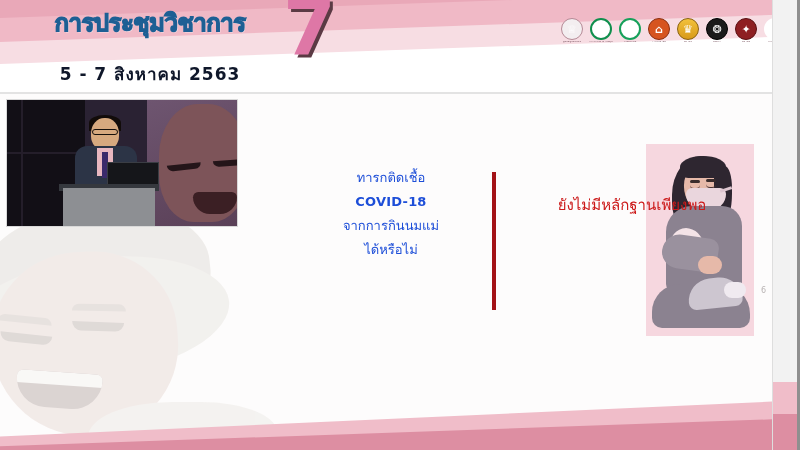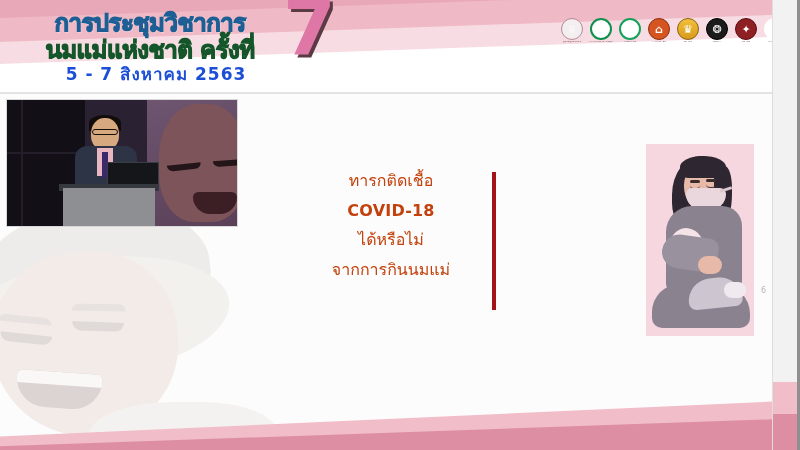--- a/index.html
+++ b/index.html
@@ -46,23 +46,22 @@
     letter-spacing:-0.5px;
     text-shadow:1px 1px 0 rgba(255,255,255,.55);
   }
   #hdr2 {
     top:30px; font-size:24px; color:#1f7a3c;
     -webkit-text-stroke:1.2px #14552a;
     letter-spacing:-0.5px;
     text-shadow:1px 1px 0 rgba(255,255,255,.55);
   }
   #hdr3 {
-    top:60px; font-size:17px; color:#1d4ed8; font-weight:bold;
+    top:60px; font-size:17px; color:#0f172a; font-weight:bold;
     letter-spacing:1px;
-    margin-left:6px;
   }
 
   #big-seven {
     position:absolute; left:283px; top:-10px;
     font-size:76px; font-weight:bold; color:#de77a6;
     font-family:"DejaVu Sans","Liberation Sans",sans-serif;
     text-shadow:3px 3px 0 #5b3a44;
     line-height:1;
   }
 
@@ -222,22 +221,22 @@
     background:#35383e;
   }
   #video .laptop {
     position:absolute; left:100px; top:62px; width:52px; height:26px;
     background:#15161a; border:1px solid #3a3d44;
   }
 
   
   #question {
     position:absolute; left:298px; top:72px; width:186px;
-    text-align:center; color:#c2410c;
-    font-size:16px; line-height:1.85;
+    text-align:center; color:#1d4ed8;
+    font-size:13px; line-height:1.85;
   }
   #question .qline { white-space:nowrap; }
   #question .qen { font-weight:600; letter-spacing:.2px; }
 
   
   #divider {
     position:absolute; left:492px; top:78px; width:4px; height:138px;
     background:#a31217;
   }
 
@@ -358,21 +357,20 @@
 <div id="stage">
 
   <div id="banner">
     <div class="band band-d"></div>
     <div class="band band-a"></div>
     <div class="band band-b"></div>
     <div class="band band-c"></div>
 
     <div id="banner-left">
       <div class="hdr-line" id="hdr1">การประชุมวิชาการ</div>
-      <div class="hdr-line" id="hdr2">นมแม่แห่งชาติ ครั้งที่</div>
       <div class="hdr-line" id="hdr3">5 - 7 สิงหาคม 2563</div>
     </div>
 
     <div id="big-seven">7</div>
 
 
     <div id="logos">
       <div class="logo">
         <div class="mark m1">♕</div>
         <div class="cap">มูลนิธิศูนย์นมแม่</div>
@@ -445,22 +443,22 @@
       <div class="shirt"></div>
       <div class="tie"></div>
       <div class="laptop"></div>
       <div class="podium-top"></div>
       <div class="podium"></div>
     </div>
 
     <div id="question">
       <div class="qline">ทารกติดเชื้อ</div>
       <div class="qline qen">COVID-18</div>
+      <div class="qline">จากการกินนมแม่</div>
       <div class="qline">ได้หรือไม่</div>
-      <div class="qline">จากการกินนมแม่</div>
     </div>
 
     <div id="divider"></div>
 
     <div id="illus">
       <div class="mom-hair-back"></div>
       <div class="mom-face"></div>
       <div class="mom-hair-front"></div>
       <div class="mom-hair-side"></div>
       <div class="brow2 l"></div>
@@ -473,20 +471,21 @@
       <div class="lap"></div>
       <div class="lap-light"></div>
       <div class="foot"></div>
       <div class="baby2"></div>
       <div class="baby2-face"></div>
       <div class="mom-arm"></div>
       <div class="mom-hand"></div>
     </div>
 
     <div id="answer">
+      <div class="aline">ยังไม่มีหลักฐานเพียงพอ</div>
     </div>
 
   </div>
 
   <div id="slide-no">6</div>
 
   <div id="right-strip">
     <div class="pink-a"></div>
     <div class="pink-b"></div>
     <div class="edge"></div>

